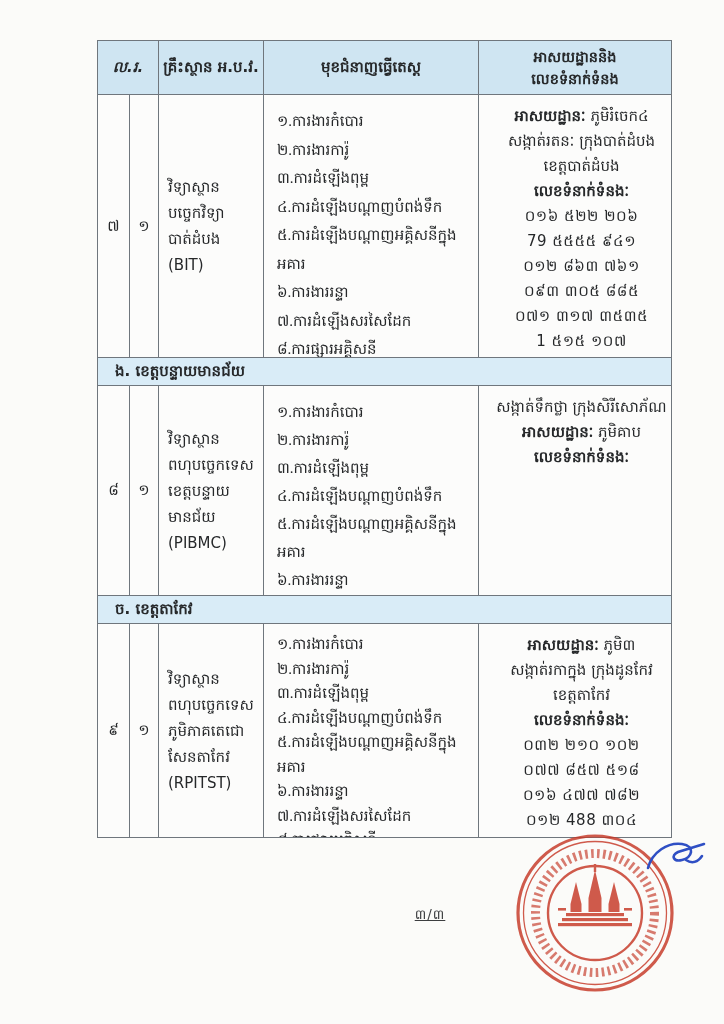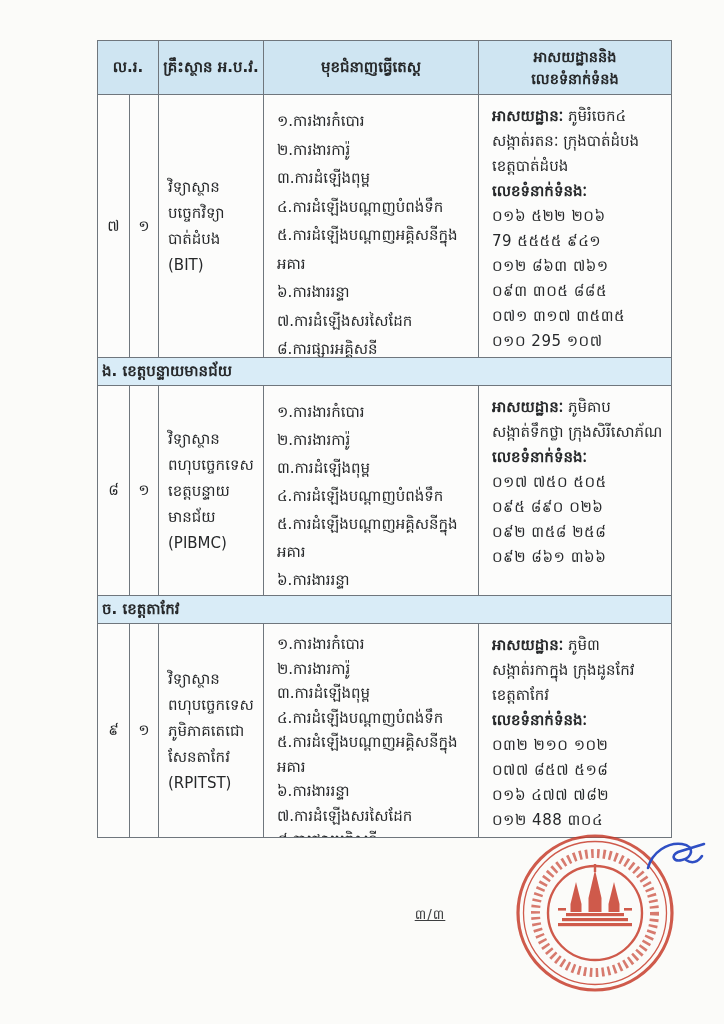--- a/index.html
+++ b/index.html
@@ -17,32 +17,32 @@
   .row:first-child{border-top:none;}
   .cell{
     border-left:1px solid #6f767d;box-sizing:border-box;overflow:hidden;
     font-size:15px;line-height:1.5;
   }
   .cell:first-child{border-left:none;}
   .c-no{width:31px;display:flex;align-items:center;justify-content:center;}
   .c-sub{width:29px;display:flex;align-items:center;justify-content:center;}
   .c-inst{width:105px;display:flex;flex-direction:column;justify-content:center;
           padding:0 4px 0 9px;white-space:pre-line;line-height:26px;}
-  .c-tests{width:215px;padding:12px 0 12px 13px;}
-  .c-contact{flex:1;padding:9px 0 8px 13px;line-height:25px;}
+  .c-tests{width:215px;padding:12px 0 12px 13px;font-family:Liberation Serif, serif;}
+  .c-contact{flex:1;padding:9px 0 8px 13px;line-height:25px;text-align:center;}
   
   .hdr{height:53px;background:#cfe5f2;font-weight:bold;}
   .hdr .cell{display:flex;align-items:center;justify-content:center;text-align:center;}
-  .h-no{width:60px;}
+  .h-no{width:60px;font-style:italic;}
   .h-inst{width:105px;}
   .h-tests{width:215px;}
   .h-contact{flex:1;white-space:pre-line;line-height:22px;font-size:14.5px;}
   
   .section-row{height:28px;background:#d9ecf7;display:flex;align-items:center;
-               padding-left:4px;font-weight:bold;font-size:15px;box-sizing:border-box;}
+               padding-left:17px;font-weight:bold;font-size:15px;box-sizing:border-box;}
   
   .r0{height:263px;} .r1{height:210px;} .r2{height:214px;}
   .r0 .c-tests .test-item{line-height:28.5px;}
   .r1 .c-tests .test-item{line-height:28px;}
   .r2 .c-tests{padding-top:8px;}
   .r2 .c-tests .test-item{line-height:24.5px;}
   .b{font-weight:bold;}
   .line{white-space:nowrap;}
   .phone{letter-spacing:.5px;}
   
@@ -90,21 +90,21 @@
         <div class="line">សង្កាត់រតនៈ ក្រុងបាត់ដំបង</div>
         <div class="line">ខេត្តបាត់ដំបង</div>
         <div class="line b">លេខទំនាក់ទំនងៈ</div>
         <div>
 
         <div class="line phone">០១៦ ៥២២ ២០៦</div>
             <div class="line phone">79 ៥៥៥៥ ៩៤១</div>
             <div class="line phone">០១២ ៨៦៣ ៧៦១</div>
             <div class="line phone">០៩៣ ៣០៥ ៨៨៥</div>
             <div class="line phone">០៧១ ៣១៧ ៣៥៣៥</div>
-            <div class="line phone">០១០ 295 ១០៧</div>
+            <div class="line phone">1 ៥១៥ ១០៧</div>
           </div>
       </div>
     </div>
 
     <div class="row section-row">ង. ខេត្តបន្ទាយមានជ័យ</div>
 
     <div class="row r1">
       <div class="cell c-no">៨</div>
       <div class="cell c-sub">១</div>
       <div class="cell c-inst">វិទ្យាស្ថាន
@@ -116,30 +116,23 @@
 
       <div class="test-item">១.ការងារកំបោរ</div>
           <div class="test-item">២.ការងារការ៉ូ</div>
           <div class="test-item">៣.ការដំឡើងពុម្ព</div>
           <div class="test-item">៤.ការដំឡើងបណ្ដាញបំពង់ទឹក</div>
           <div class="test-item">៥.ការដំឡើងបណ្ដាញអគ្គិសនីក្នុងអគារ</div>
           <div class="test-item">៦.ការងាររន្ទា</div>
           <div class="test-item">៧.ការដំឡើងសរសៃដែក</div>
         </div>
       <div class="cell c-contact">
+        <div class="line">សង្កាត់ទឹកថ្លា ក្រុងសិរីសោភ័ណ</div>
         <div class="line"><span class="b">អាសយដ្ឋានៈ</span> <span>ភូមិគាប</span></div>
-        <div class="line">សង្កាត់ទឹកថ្លា ក្រុងសិរីសោភ័ណ</div>
         <div class="line b">លេខទំនាក់ទំនងៈ</div>
-        <div>
-
-        <div class="line phone">០១៧ ៧៥០ ៥០៥</div>
-            <div class="line phone">០៩៥ ៨៩០ ០២៦</div>
-            <div class="line phone">០៩២ ៣៥៨ ២៥៨</div>
-            <div class="line phone">០៩២ ៨៦១ ៣៦៦</div>
-          </div>
       </div>
     </div>
 
     <div class="row section-row">ច. ខេត្តតាកែវ</div>
 
     <div class="row r2">
       <div class="cell c-no">៩</div>
       <div class="cell c-sub">១</div>
       <div class="cell c-inst">វិទ្យាស្ថាន
 ពហុបច្ចេកទេស

